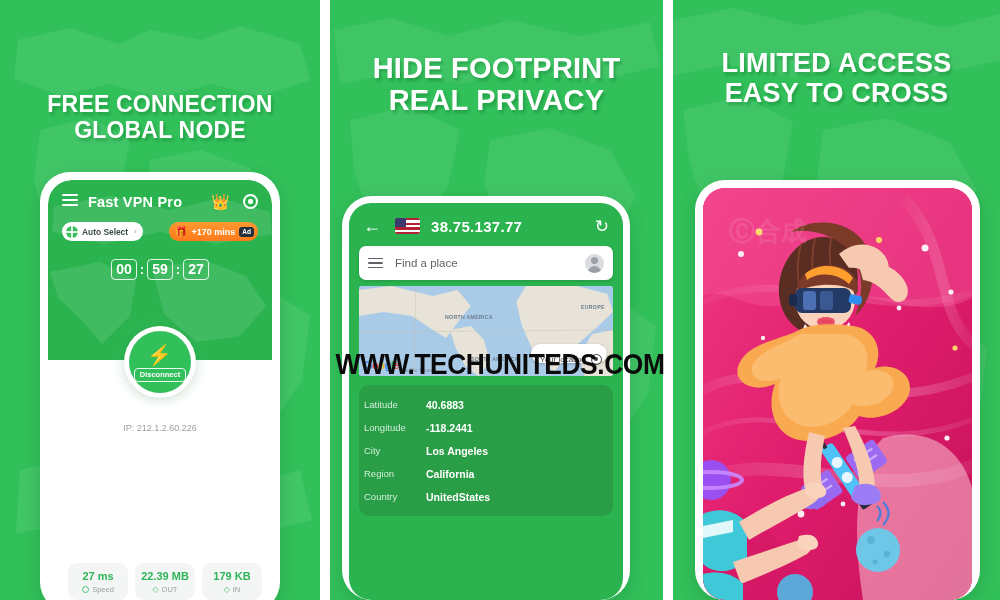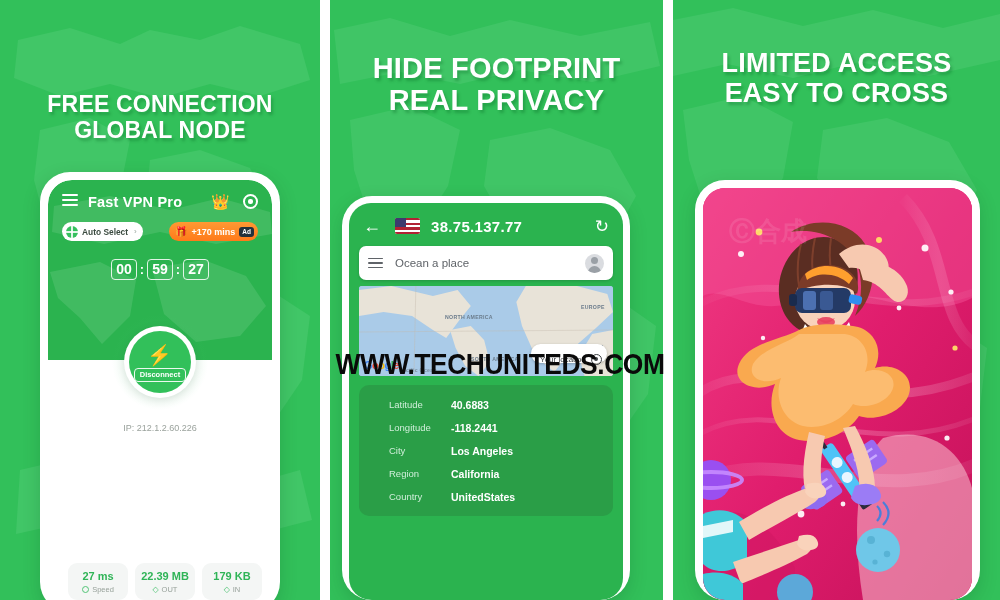--- a/index.html
+++ b/index.html
@@ -138,21 +138,21 @@
   .gmlogo span:nth-child(5){color:#34A853;} .gmlogo span:nth-child(6){color:#EA4335;}
   .yourloc {
     position:absolute; right:6px; bottom:13px; background:#fff; border-radius:14px;
     height:19px; display:flex; align-items:center; gap:5px; padding:12px 5px 0 9px; box-shadow:0 1px 3px rgba(0,0,0,.25);
   }
   .yourloc .t { font-size:8px; color:#3c4043; }
   .crosshair { width:11px; height:11px; border:1.6px solid #3c4043; border-radius:50%; position:relative; }
   .crosshair::after{content:"";position:absolute;left:2.2px;top:2.2px;width:4.2px;height:4.2px;background:#3c4043;border-radius:50%;}
 
   .infocard { margin:9px 10px 0 10px; background:#2a9e47; border-radius:10px; padding:8px 0 8px 0; }
-  .inforow { display:flex; align-items:center; height:23px; padding:0 30px; }
+  .inforow { display:flex; align-items:center; height:23px; padding:0 5px; }
   .inforow .k { color:#cfeed9; font-size:9.5px; width:62px; flex:0 0 62px; }
   .inforow .v { color:#fff; font-size:10.5px; font-weight:bold; }
 
   
   .phone3 { left:22px; top:180px; width:285px; height:420px; }
   .p3screen { position:absolute; inset:8px 8px 0 8px; border-radius:22px; overflow:hidden; background:#e8276f; }
   .p3screen svg { width:100%; height:100%; display:block; }
 
   
   .watermark {
@@ -306,21 +306,21 @@
           <div class="ipaddr">38.75.137.77</div>
           <div class="refresh">↻</div>
         </div>
 
         <div class="searchbar">
           <div class="hamb2">
               <i></i>
               <i></i>
               <i></i>
             </div>
-          <div class="findph">Ocean a place</div>
+          <div class="findph">Find a place</div>
           <div class="avatar"></div>
         </div>
 
         <div class="mapbox">
           <svg viewBox="0 0 268 90" preserveAspectRatio="none">
             <rect x="0" y="0" width="268" height="90" fill="#aacbe8"></rect>
             <g fill="#e8e3d8">
               <path d="M0 4 L34 0 L78 10 L104 4 L118 20 L106 34 L92 52 L78 44 L56 30 L26 26 L0 30 Z"></path>
               <path d="M96 44 L118 40 L132 54 L138 76 L126 90 L112 80 L102 62 Z"></path>
               <path d="M176 0 L230 0 L262 8 L268 26 L250 42 L226 62 L206 86 L186 70 L172 40 L166 16 Z"></path>

